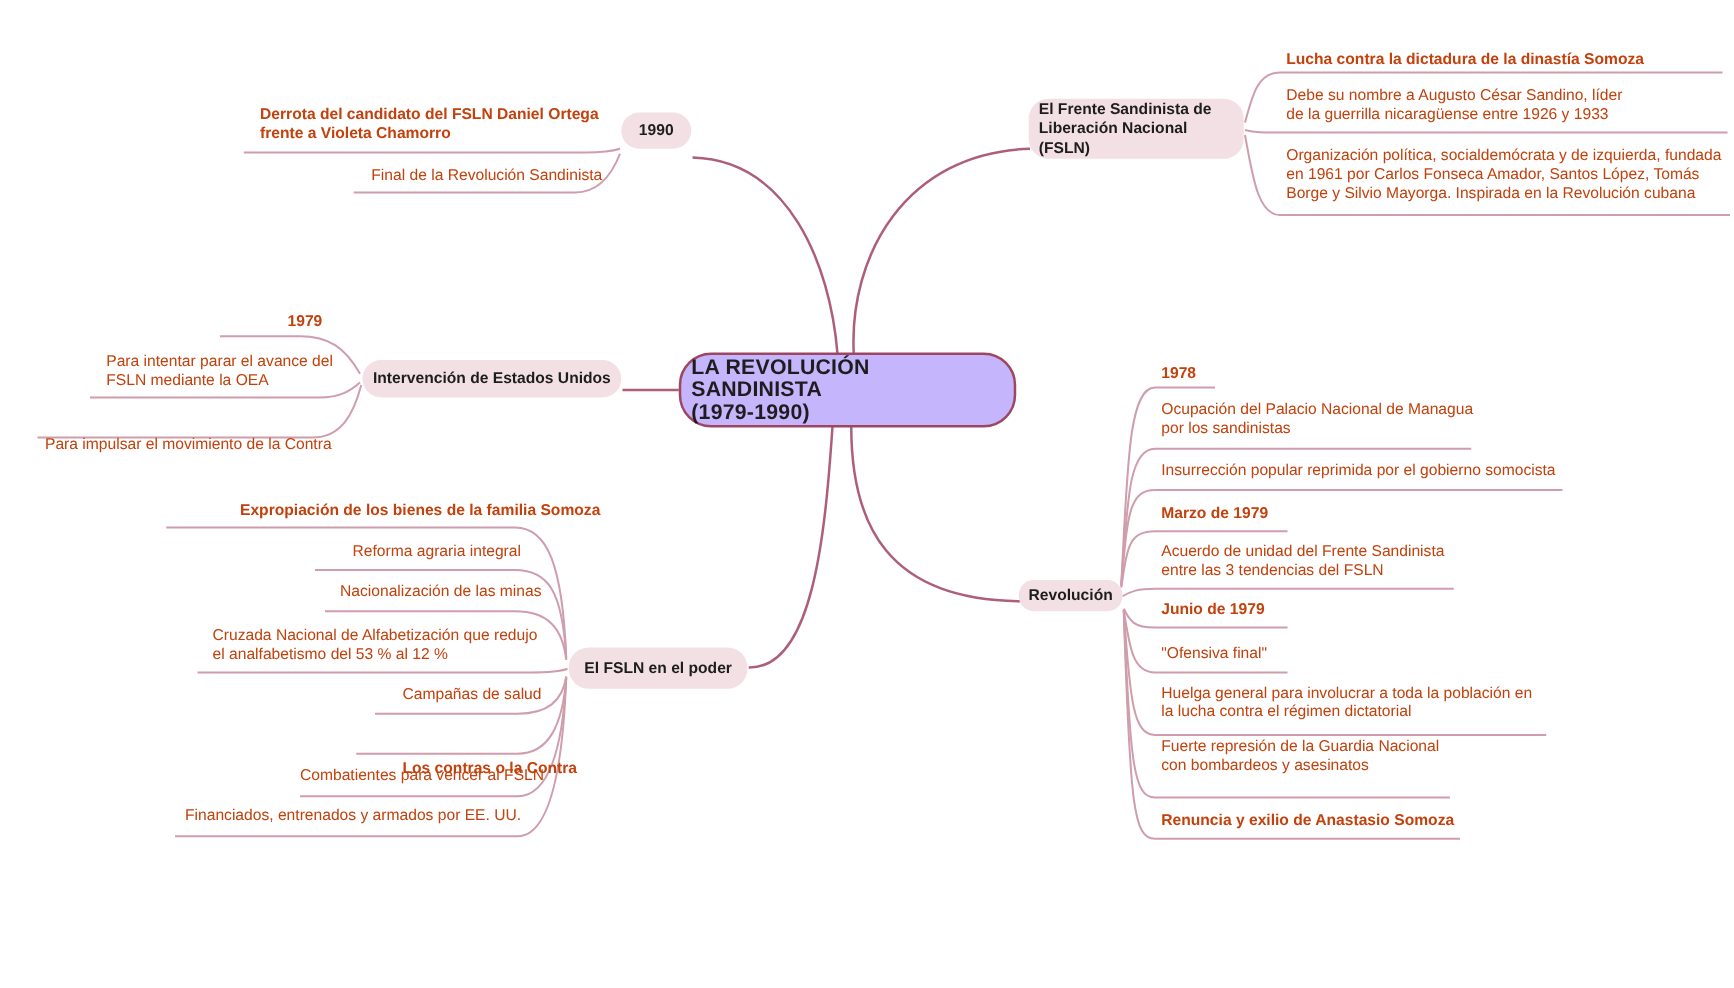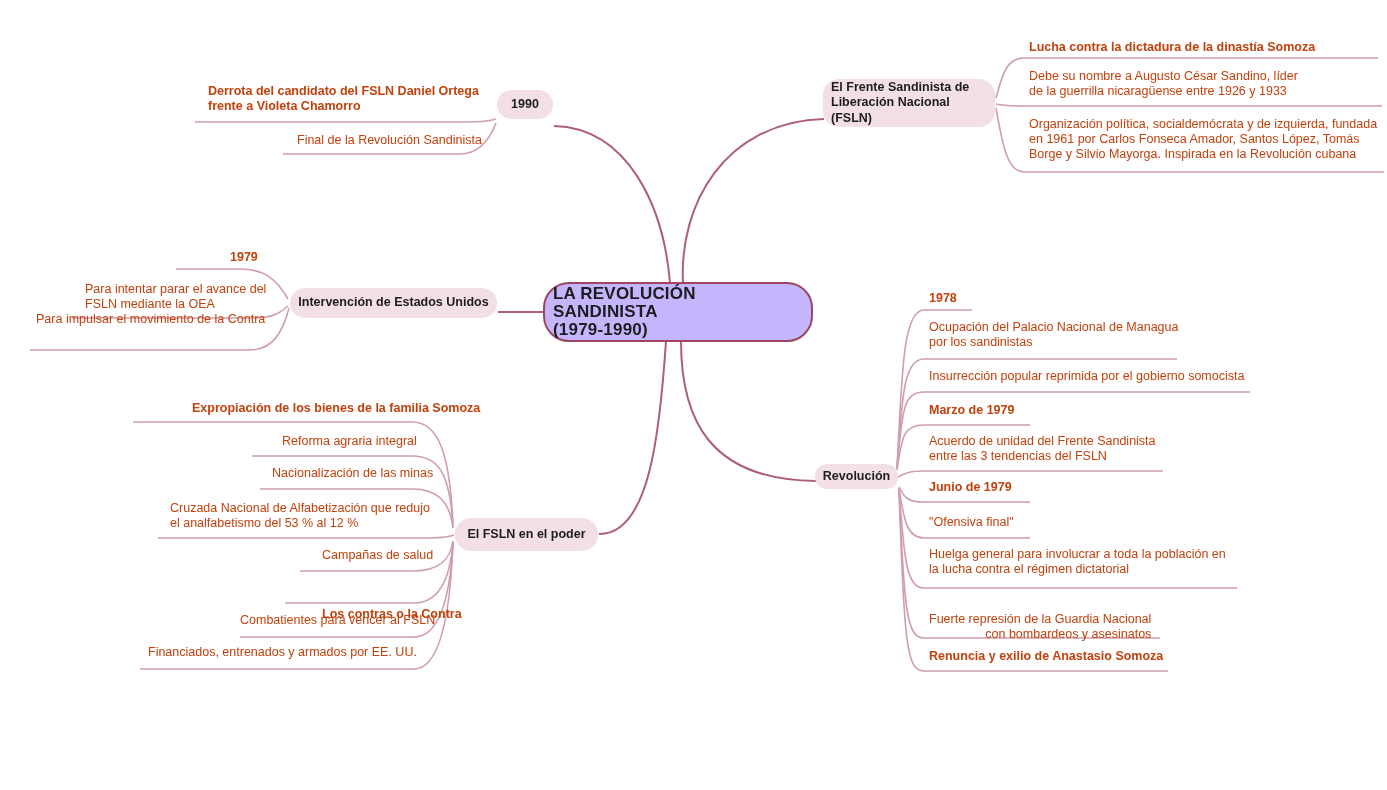--- a/index.html
+++ b/index.html
@@ -94,21 +94,21 @@
 en 1961 por Carlos Fonseca Amador, Santos López, Tomás
 Borge y Silvio Mayorga. Inspirada en la Revolución cubana</div>
 
   <div class="leaf bold" style="left:208px;top:84px;">Derrota del candidato del FSLN Daniel Ortega
 frente a Violeta Chamorro</div>
   <div class="leaf" style="left:297px;top:133px;">Final de la Revolución Sandinista</div>
 
   <div class="leaf bold" style="left:230px;top:250px;">1979</div>
   <div class="leaf" style="left:85px;top:282px;">Para intentar parar el avance del
 FSLN mediante la OEA</div>
-  <div class="leaf" style="left:36px;top:312px;">Para impulsar el movimiento de la Contra</div>
+  <div class="leaf" style="left:36px;top:348px;">Para impulsar el movimiento de la Contra</div>
 
   <div class="leaf bold" style="left:152px;top:401px;padding-left:40px;">Expropiación de los bienes de la familia Somoza</div>
   <div class="leaf" style="left:282px;top:434px;">Reforma agraria integral</div>
   <div class="leaf" style="left:272px;top:466px;">Nacionalización de las minas</div>
   <div class="leaf" style="left:170px;top:501px;">Cruzada Nacional de Alfabetización que redujo
 el analfabetismo del 53 % al 12 %</div>
   <div class="leaf" style="left:322px;top:548px;">Campañas de salud</div>
   <div class="leaf bold" style="left:298px;top:607px;padding-left:24px;">Los contras o la Contra</div>
   <div class="leaf" style="left:240px;top:613px;">Combatientes para vencer al FSLN</div>
   <div class="leaf" style="left:148px;top:645px;">Financiados, entrenados y armados por EE. UU.</div>
@@ -117,17 +117,17 @@
   <div class="leaf" style="left:929px;top:320px;">Ocupación del Palacio Nacional de Managua
 por los sandinistas</div>
   <div class="leaf" style="left:929px;top:369px;">Insurrección popular reprimida por el gobierno somocista</div>
   <div class="leaf bold" style="left:929px;top:403px;">Marzo de 1979</div>
   <div class="leaf" style="left:929px;top:434px;">Acuerdo de unidad del Frente Sandinista
 entre las 3 tendencias del FSLN</div>
   <div class="leaf bold" style="left:929px;top:480px;">Junio de 1979</div>
   <div class="leaf" style="left:929px;top:515px;">"Ofensiva final"</div>
   <div class="leaf" style="left:929px;top:547px;">Huelga general para involucrar a toda la población en
 la lucha contra el régimen dictatorial</div>
-  <div class="leaf" style="left:929px;top:612px;text-align:right;">Fuerte represión de la Guardia Nacional
+  <div class="leaf" style="left:929px;top:590px;">Fuerte represión de la Guardia Nacional
 con bombardeos y asesinatos</div>
   <div class="leaf bold" style="left:929px;top:649px;">Renuncia y exilio de Anastasio Somoza</div>
 
 </div>
 
 </body></html>

